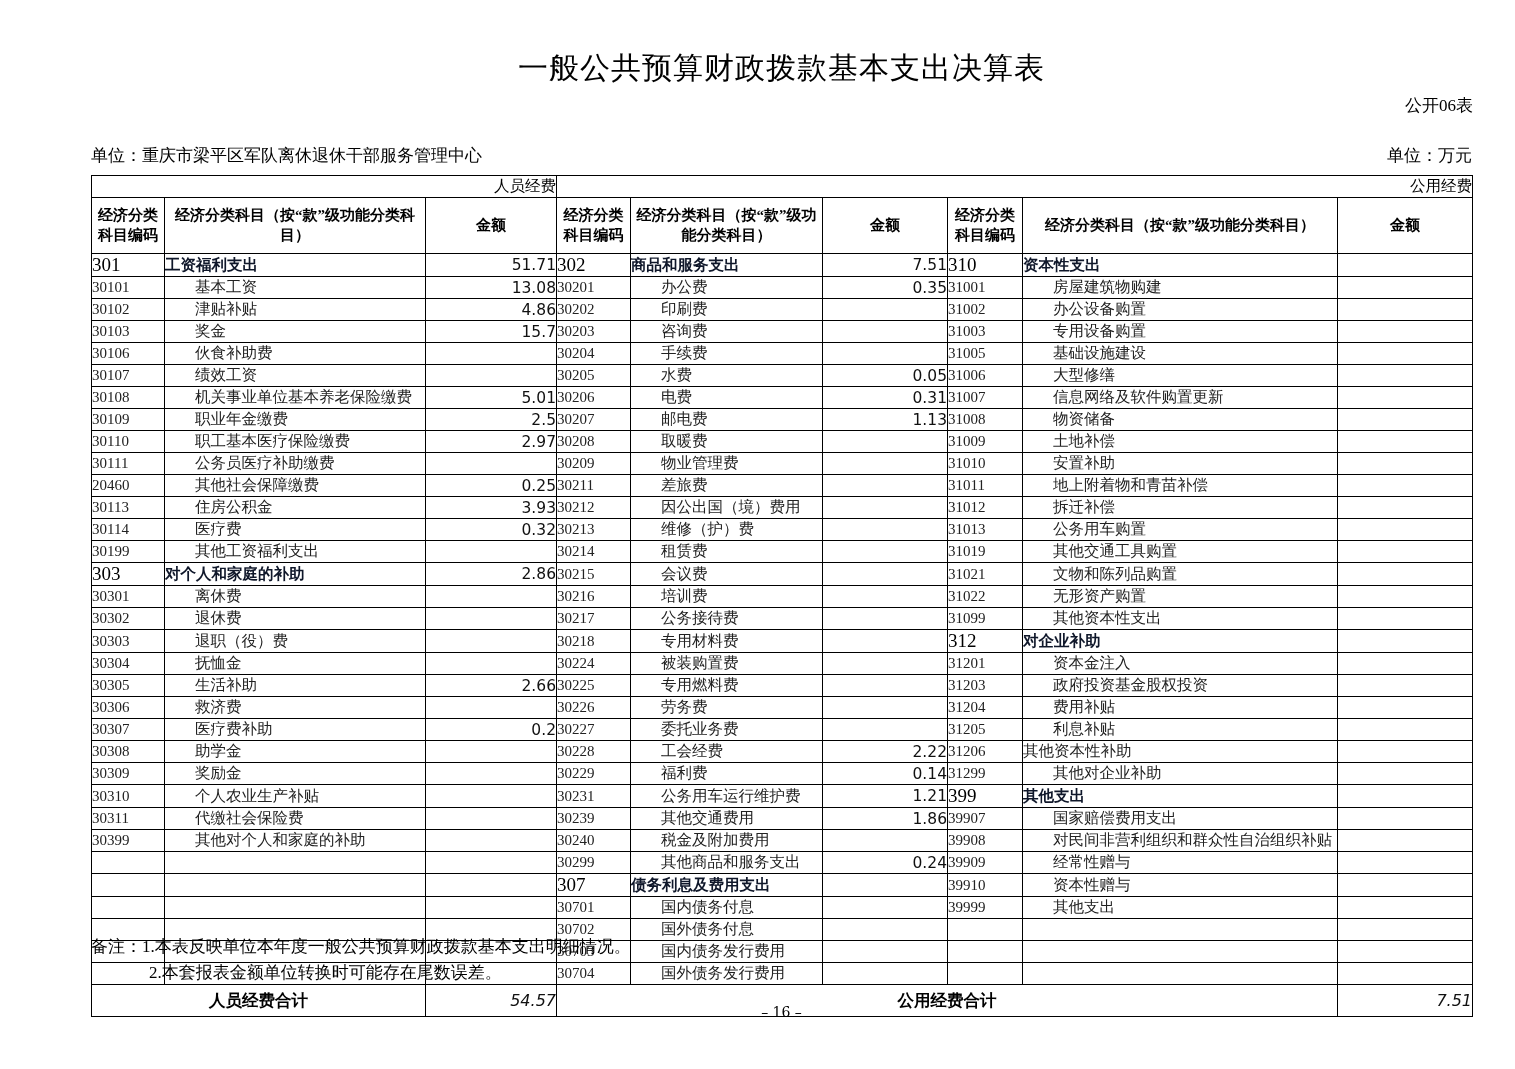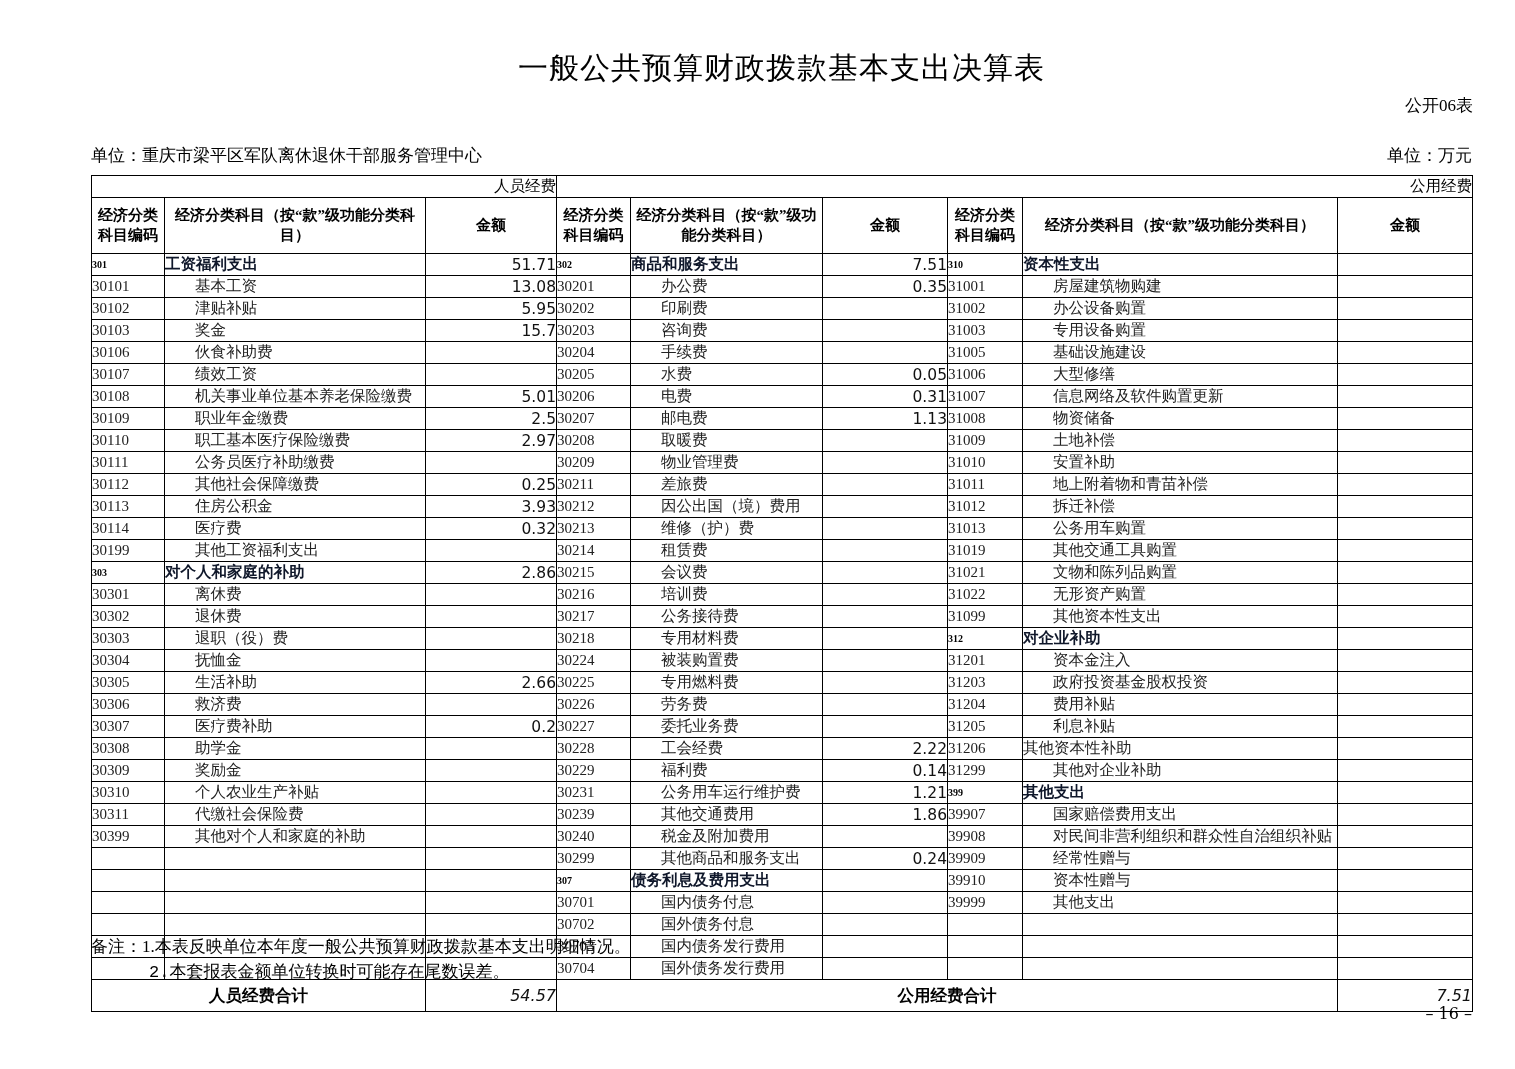--- a/index.html
+++ b/index.html
@@ -12,33 +12,33 @@
             justify-content:space-between;font-size:17px;}
   table.budget{position:absolute;top:175px;left:91px;width:1381px;
                border-collapse:collapse;table-layout:fixed;}
   table.budget th,table.budget td{border:1px solid #000;padding:0;overflow:hidden;
                white-space:nowrap;vertical-align:middle;}
   tr.group-hdr th{height:20px;font-size:15.5px;font-weight:normal;text-align:right;}
   tr.col-hdr th{height:55px;font-size:15px;font-weight:bold;text-align:center;
                white-space:normal;line-height:1.3;padding:0 3px;}
   tr.data{height:19.6px;}
   td.code{font-size:15px;padding-left:2px;color:#222;}
-  td.code.b{font-weight:bold;font-size:10px;color:#000;}
+  td.code.b{font-weight:normal;font-size:19px;color:#000;}
   td.subj{font-size:15.5px;padding-left:2px;color:#222;}
   td.subj.s{padding-left:30px;}
   td.subj.c{font-weight:bold;color:#0f172a;}
   td.amt{font-family:"DejaVu Sans",sans-serif;font-size:15.5px;text-align:right;
          padding-right:3px;color:#111;}
   tr.total{height:32px;}
   tr.total .lbl{font-weight:bold;font-size:16.5px;text-align:center;}
   tr.total .amt{font-size:16px;font-style:italic;}
   .notes{position:absolute;top:934px;left:91px;font-size:17px;line-height:1.5;}
-  .notes .line2{margin-left:58px;font-family:Liberation Mono, monospace;}
-  .pageno{position:absolute;top:1004px;left:91px;width:1381px;text-align:right;
-          font-size:16px;font-family:"DejaVu Serif",serif;}
+  .notes .line2{margin-left:58px;}
+  .pageno{position:absolute;top:1004px;left:91px;width:1381px;text-align:center;
+          font-size:14px;font-family:"DejaVu Serif",serif;}
 </style>
 </head>
 <body>
 
 <div class="page">
 
   <div class="title">一般公共预算财政拨款基本支出决算表</div>
   <div class="form-label">公开06表</div>
 
   <div class="unit-row">
@@ -94,21 +94,21 @@
           <td class="code">30201</td>
           <td class="subj s">办公费</td>
           <td class="amt">0.35</td>
           <td class="code">31001</td>
           <td class="subj s">房屋建筑物购建</td>
           <td class="amt"></td>
         </tr>
         <tr class="data">
           <td class="code">30102</td>
           <td class="subj s">津贴补贴</td>
-          <td class="amt">5.95</td>
+          <td class="amt">4.86</td>
           <td class="code">30202</td>
           <td class="subj s">印刷费</td>
           <td class="amt"></td>
           <td class="code">31002</td>
           <td class="subj s">办公设备购置</td>
           <td class="amt"></td>
         </tr>
         <tr class="data">
           <td class="code">30103</td>
           <td class="subj s">奖金</td>
@@ -180,21 +180,21 @@
           <td class="subj s">公务员医疗补助缴费</td>
           <td class="amt"></td>
           <td class="code">30209</td>
           <td class="subj s">物业管理费</td>
           <td class="amt"></td>
           <td class="code">31010</td>
           <td class="subj s">安置补助</td>
           <td class="amt"></td>
         </tr>
         <tr class="data">
-          <td class="code">30112</td>
+          <td class="code">20460</td>
           <td class="subj s">其他社会保障缴费</td>
           <td class="amt">0.25</td>
           <td class="code">30211</td>
           <td class="subj s">差旅费</td>
           <td class="amt"></td>
           <td class="code">31011</td>
           <td class="subj s">地上附着物和青苗补偿</td>
           <td class="amt"></td>
         </tr>
         <tr class="data">

